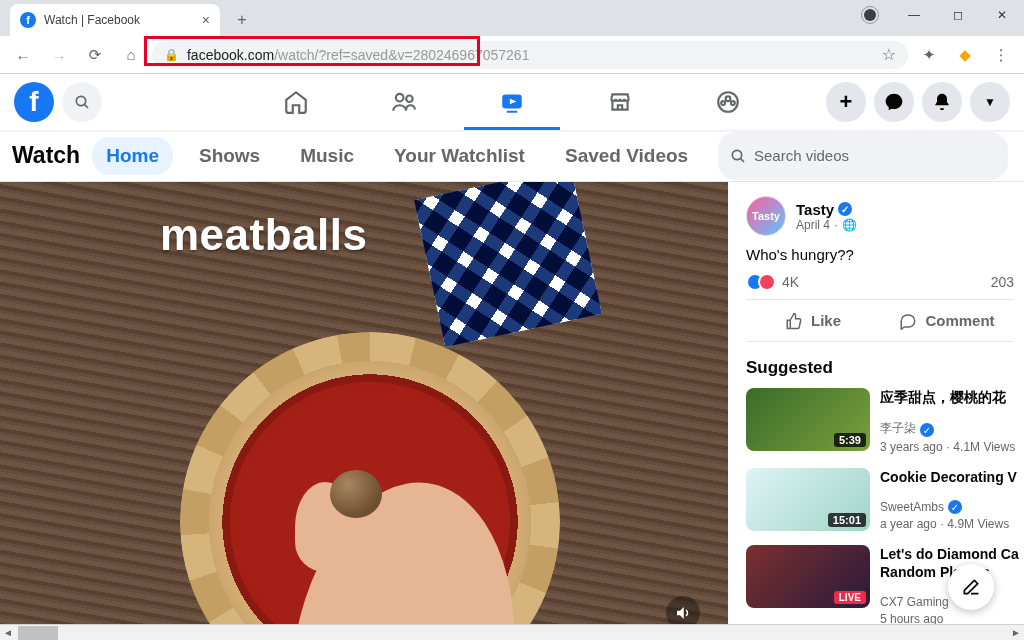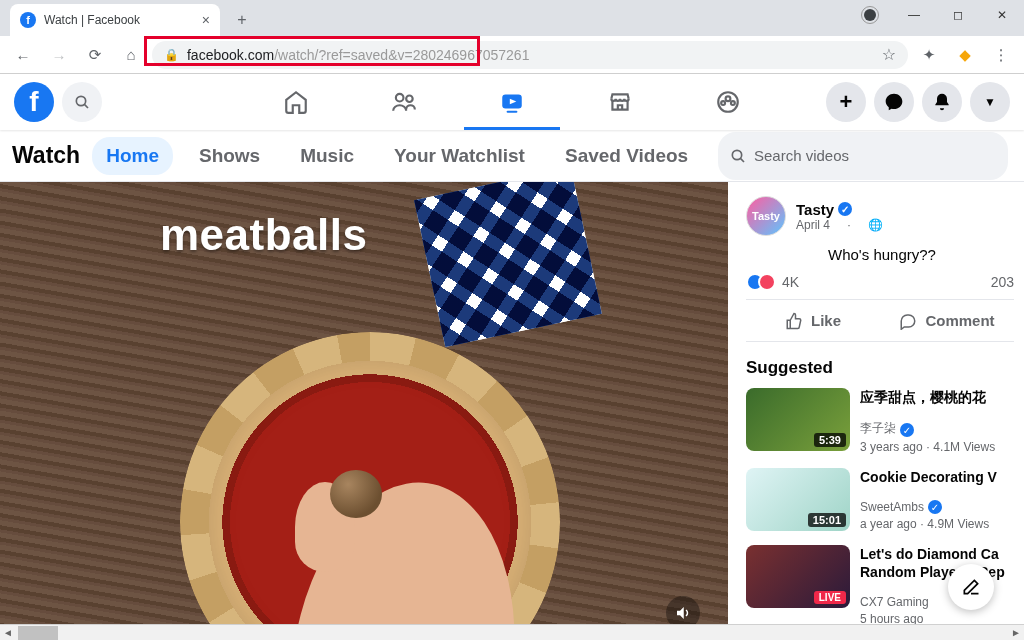--- a/index.html
+++ b/index.html
@@ -76,31 +76,31 @@
   transform:rotate(8deg);
 }
 .thumb { position:absolute; left:295px; top:300px; width:60px; height:90px; background:#e6b593; border-radius:50% 50% 30px 30px;}
 .vol-icn { position:absolute; right:28px; bottom:12px; width:34px; height:34px; border-radius:50%; background:rgba(0,0,0,.35); display:flex; align-items:center; justify-content:center; color:#fff;}
 
 .side { flex:1; padding:14px 0 0 18px; background:#fff; overflow:hidden;}
 .post-head { display:flex; gap:10px; align-items:center;}
 .page-avatar { width:40px; height:40px; border-radius:50%; background:linear-gradient(135deg,#ff5ea0,#5ec4ff); display:flex; align-items:center; justify-content:center; font-size:11px; font-weight:700; color:#fff; border:1px solid #ddd;}
 .page-name { font-size:15px; font-weight:600; color:#050505; display:flex; align-items:center; gap:4px;}
 .verified { width:14px; height:14px; border-radius:50%; background:#1877f2; color:#fff; font-size:10px; display:inline-flex; align-items:center; justify-content:center;}
-.post-date { font-size:12px; color:#65676b; display:flex; gap:17px; align-items:center;}
-.post-text { font-size:15px; color:#050505; margin:10px 6px 10px 0;text-align:center;}
+.post-date { font-size:12px; color:#65676b; display:flex; gap:4px; align-items:center;}
+.post-text { font-size:15px; color:#050505; margin:10px 6px 10px 0;}
 .reactions { display:flex; align-items:center; font-size:14px; color:#65676b; padding-bottom:8px; border-bottom:1px solid #e4e6eb; margin-right:10px;}
 .react-icn { width:18px; height:18px; border-radius:50%; border:2px solid #fff;}
 .react-like { background:#1877f2; }
 .react-love { background:#f3425f; margin-left:-6px;}
 .actions { display:flex; height:42px; border-bottom:1px solid #e4e6eb; margin-right:10px;}
 .act-btn { flex:1; display:flex; align-items:center; justify-content:center; gap:8px; font-size:15px; font-weight:600; color:#65676b;}
 .suggested-title { font-size:17px; font-weight:700; color:#050505; margin:16px 0 10px;}
 .sug { display:flex; gap:10px; margin-bottom:14px;}
-.thumb-box { width:104px; height:63px; border-radius:8px; position:relative; flex-shrink:0;}
+.thumb-box { width:124px; height:63px; border-radius:8px; position:relative; flex-shrink:0;}
 .dur { position:absolute; right:4px; bottom:4px; background:rgba(0,0,0,.75); color:#fff; font-size:11px; padding:1px 5px; border-radius:3px; font-weight:600;}
 .live { background:#f02849 !important; font-size:10px;}
 .sug-info { flex:1; overflow:hidden;}
 .sug-title { font-size:14px; font-weight:600; color:#050505; line-height:18px; max-height:36px; overflow:hidden;}
 .sug-author { font-size:12px; color:#65676b; display:flex; align-items:flex-end; gap:4px; margin-top:14px;}
 .sug-meta { font-size:12px; color:#65676b; margin-top:3px;}
 .fab { position:absolute; right:30px; bottom:30px; width:46px; height:46px; border-radius:50%; background:#fff; box-shadow:0 2px 8px rgba(0,0,0,.25); display:flex; align-items:center; justify-content:center; font-size:20px; color:#050505;}
 .hscroll { position:absolute; left:0; right:0; bottom:0; height:16px; background:#f1f1f1; border-top:1px solid #d0d0d0; display:flex; align-items:center;}
 .hscroll .thumb-sc { width:40px; height:14px; background:#c1c1c1; margin-left:2px;}
 .hscroll .arr { width:16px; text-align:center; color:#666; font-size:10px;}

